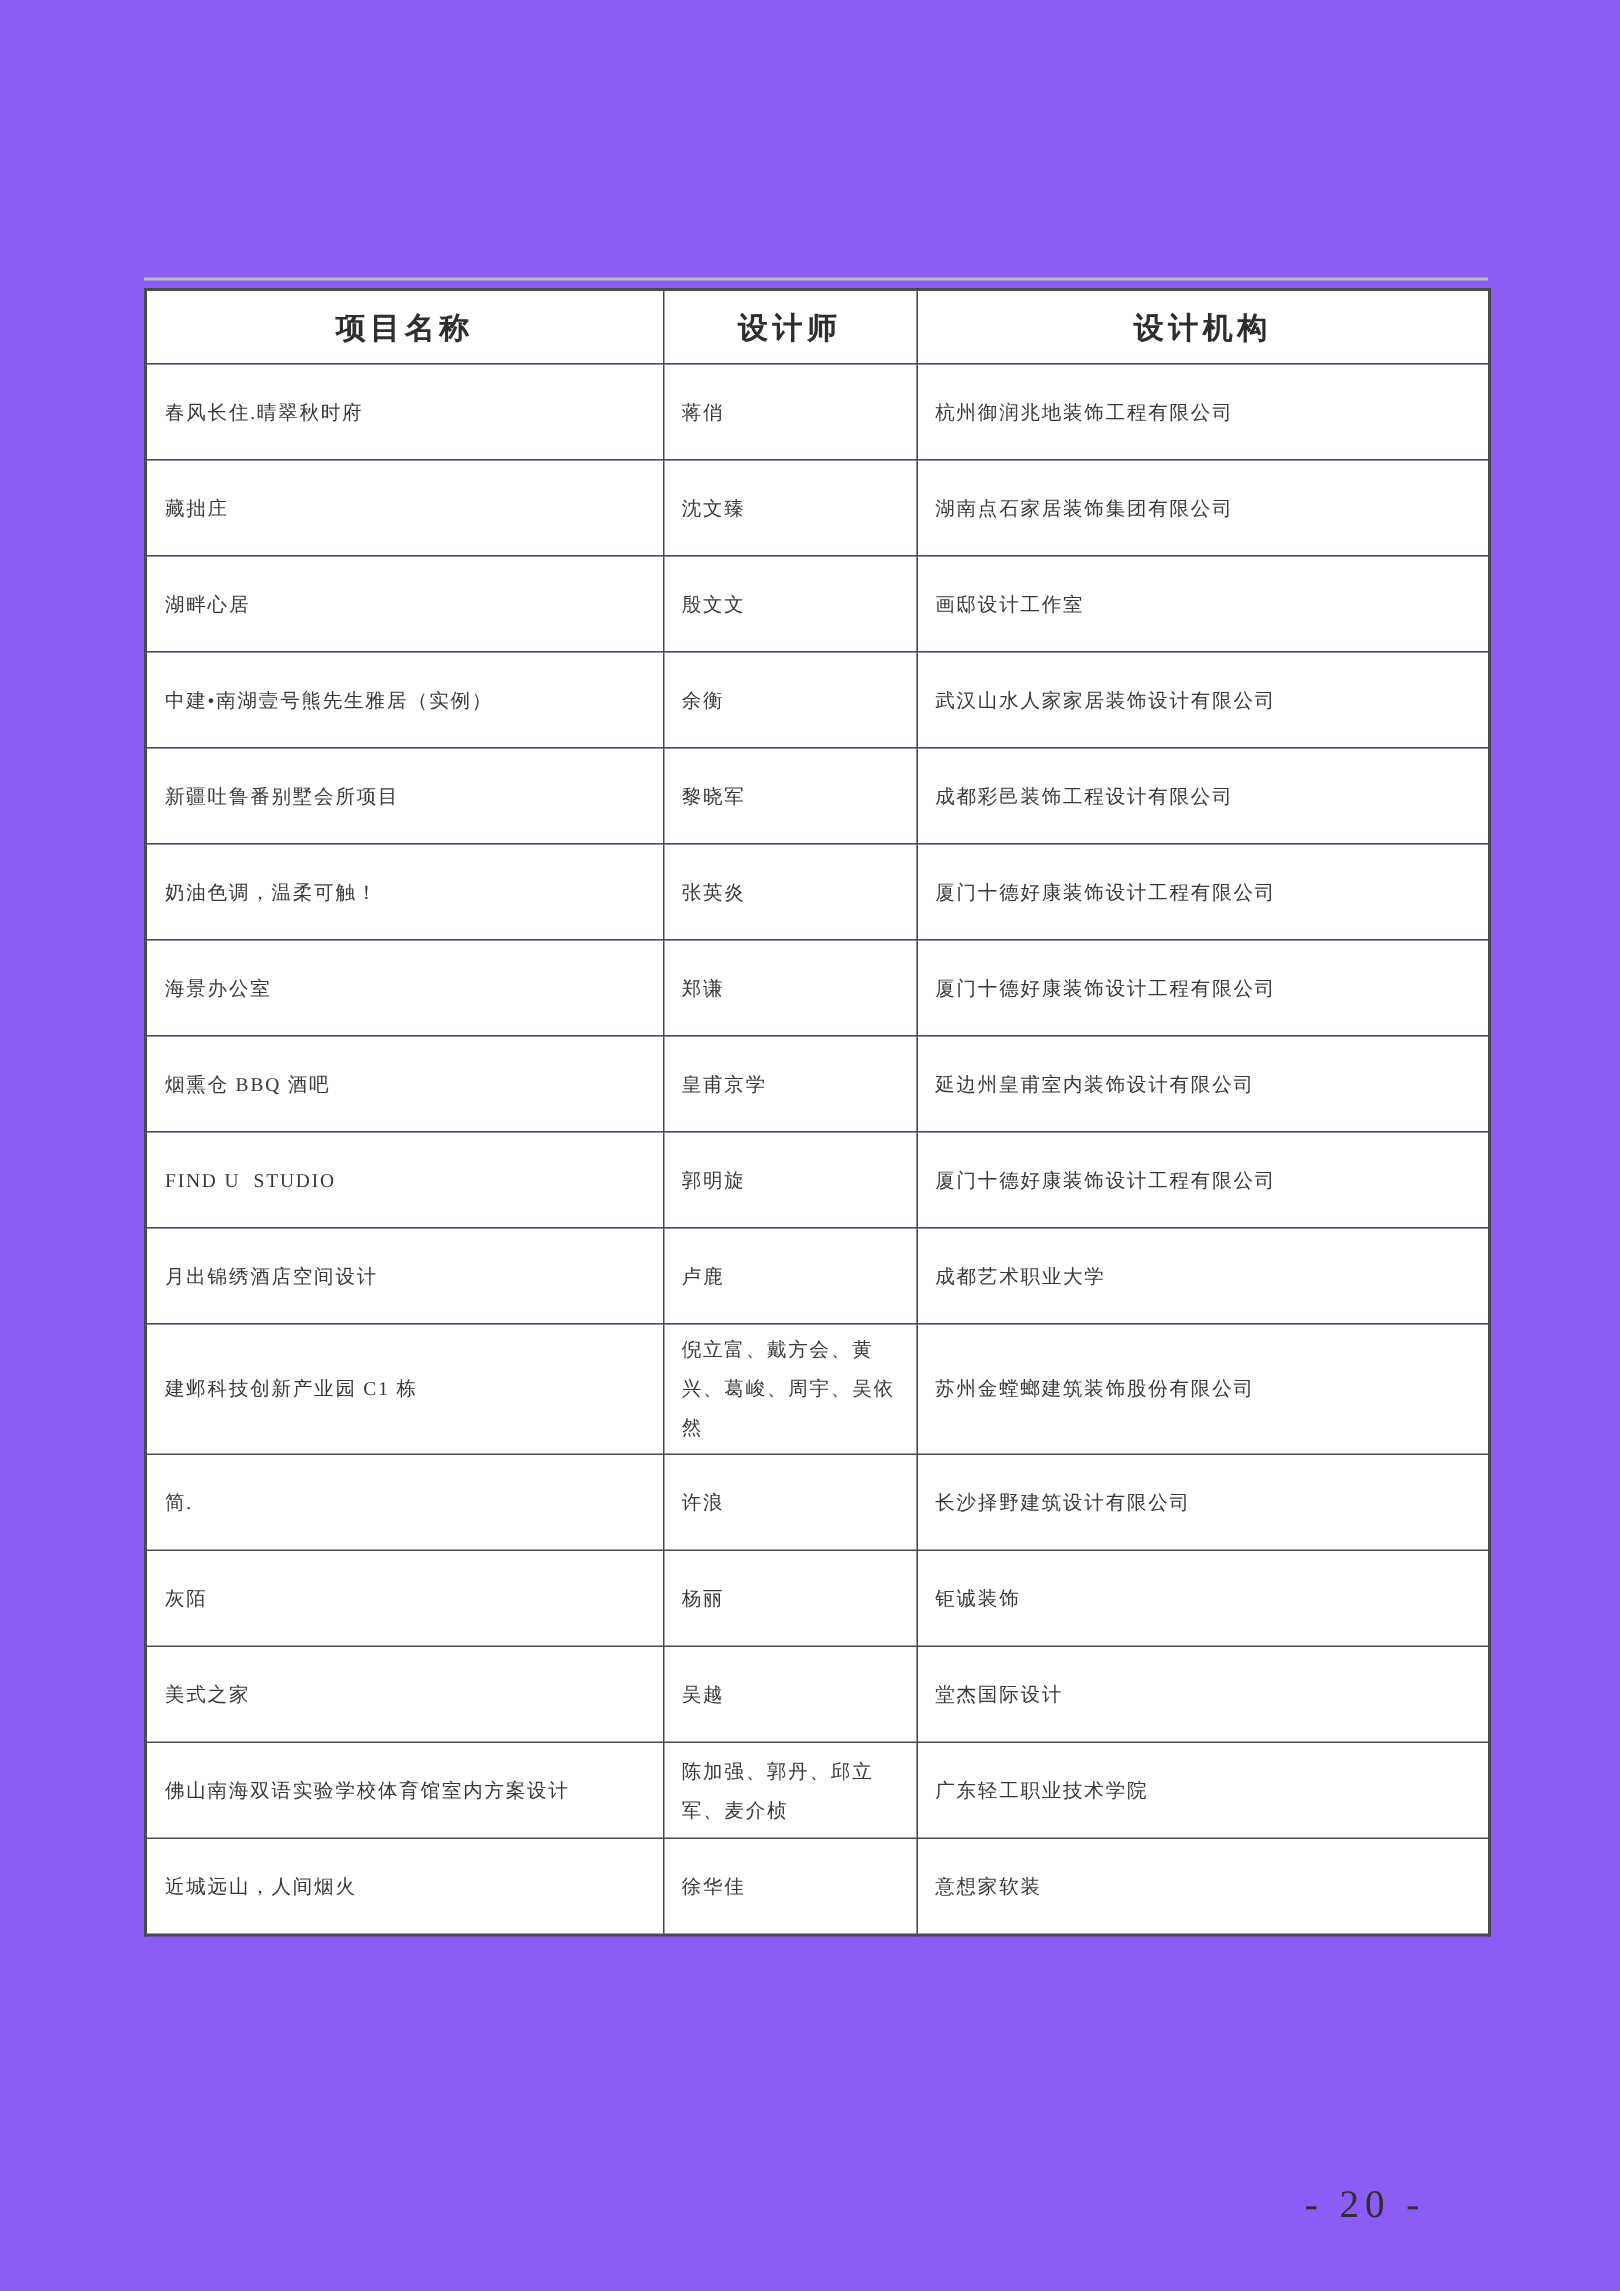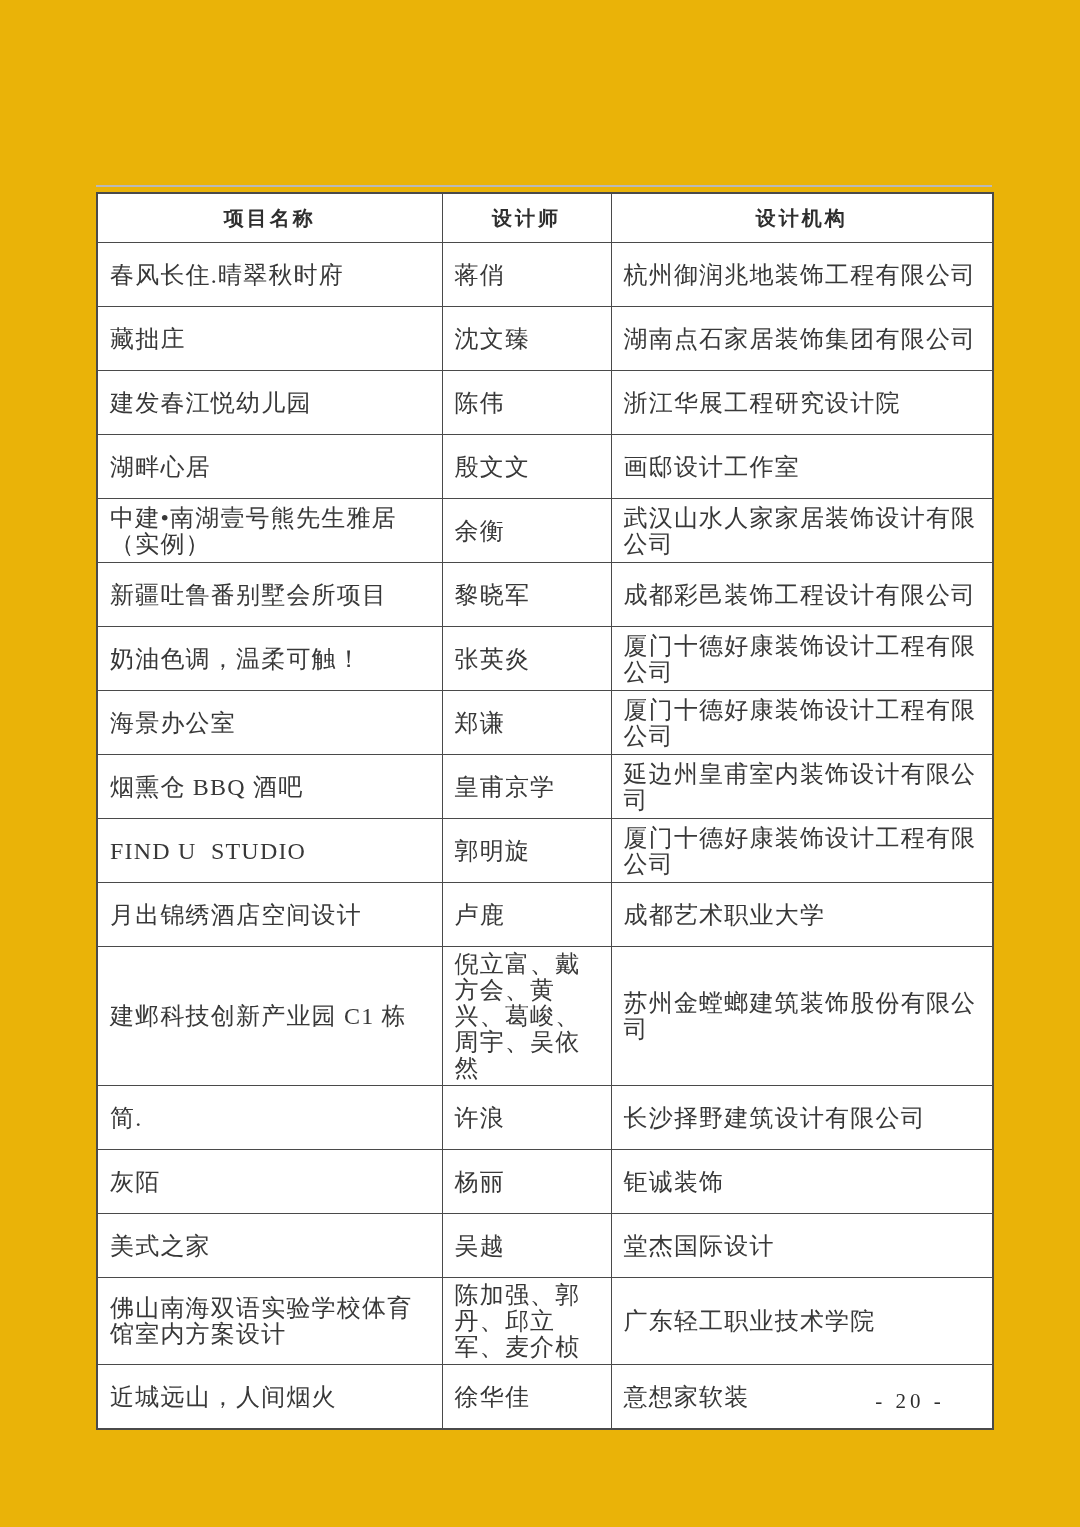--- a/index.html
+++ b/index.html
@@ -4,21 +4,21 @@
 <style>
   html, body {
     margin: 0;
     padding: 0;
     background: #ffffff;
   }
   .page {
     position: relative;
     width: 1080px;
     height: 1527px;
-    background: #eab308;
+    background: #8b5cf6;
     font-family: "Liberation Serif", "DejaVu Serif", serif;
     color: #333333;
     overflow: hidden;
   }
   .table-wrap {
     position: absolute;
     left: 96px;
     top: 185px;
     width: 896px;
   }
@@ -45,36 +45,36 @@
   table.awards th {
     height: 46px;
     font-size: 20px;
     font-weight: bold;
     letter-spacing: 3px;
     text-align: center;
     color: #2e2e2e;
   }
   table.awards td {
     height: 55px;
-    font-size: 24px;
+    font-size: 13px;
     line-height: 26px;
     letter-spacing: 1.2px;
     text-align: left;
     padding: 4px 10px 4px 12px;
     white-space: pre-wrap;
     word-break: break-all;
     color: #383838;
   }
   .page-number {
     position: absolute;
     left: 860px;
-    top: 1389px;
+    top: 1455px;
     width: 100px;
     text-align: center;
-    font-size: 21px;
+    font-size: 26px;
     letter-spacing: 4px;
     color: #2e2e2e;
     white-space: pre;
   }
 </style>
 </head>
 <body>
 
 <div class="page">
   <div class="table-wrap">
@@ -95,25 +95,20 @@
       <tbody>
         <tr>
           <td>春风长住.晴翠秋时府</td>
           <td>蒋俏</td>
           <td>杭州御润兆地装饰工程有限公司</td>
         </tr>
         <tr>
           <td>藏拙庄</td>
           <td>沈文臻</td>
           <td>湖南点石家居装饰集团有限公司</td>
-        </tr>
-        <tr>
-          <td>建发春江悦幼儿园</td>
-          <td>陈伟</td>
-          <td>浙江华展工程研究设计院</td>
         </tr>
         <tr>
           <td>湖畔心居</td>
           <td>殷文文</td>
           <td>画邸设计工作室</td>
         </tr>
         <tr>
           <td>中建•南湖壹号熊先生雅居（实例）</td>
           <td>余衡</td>
           <td>武汉山水人家家居装饰设计有限公司</td>

